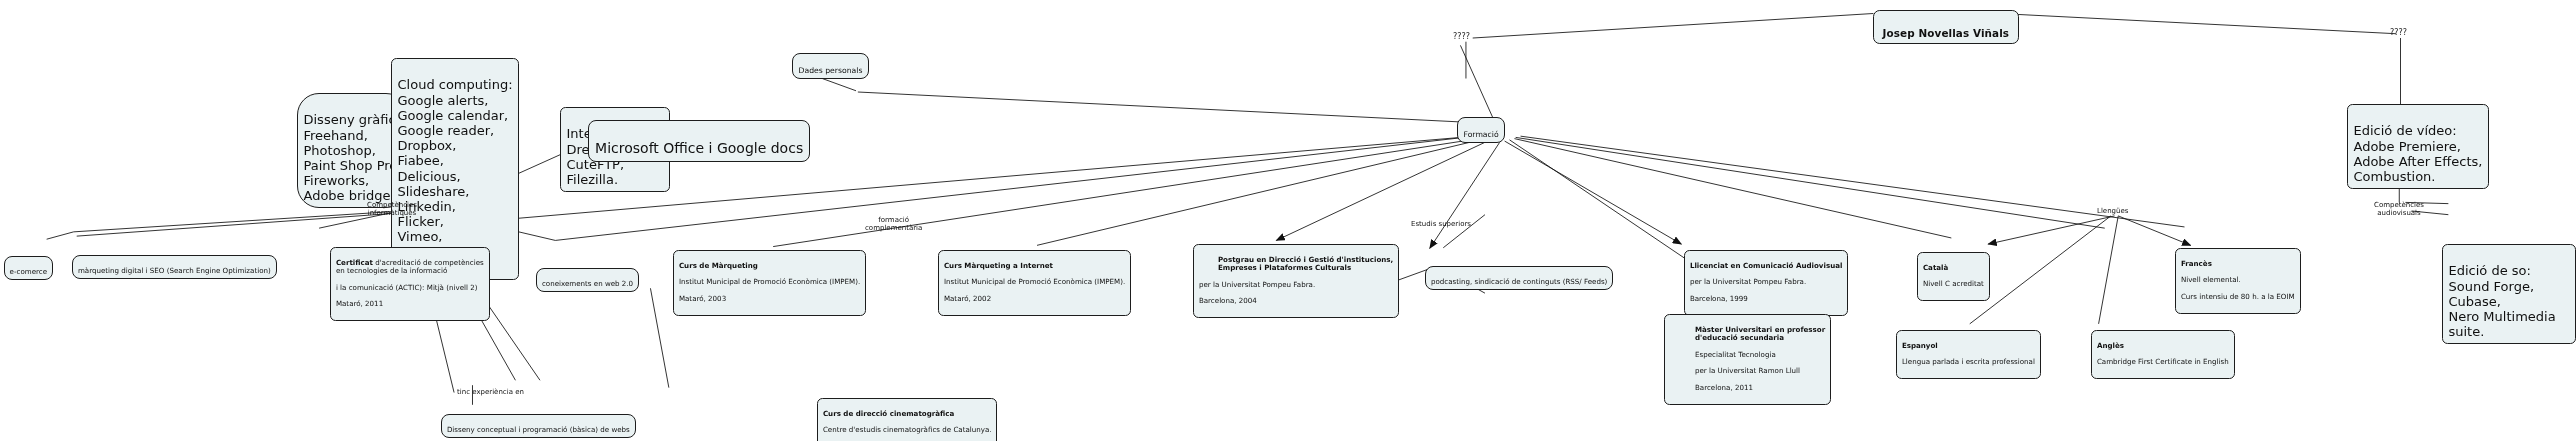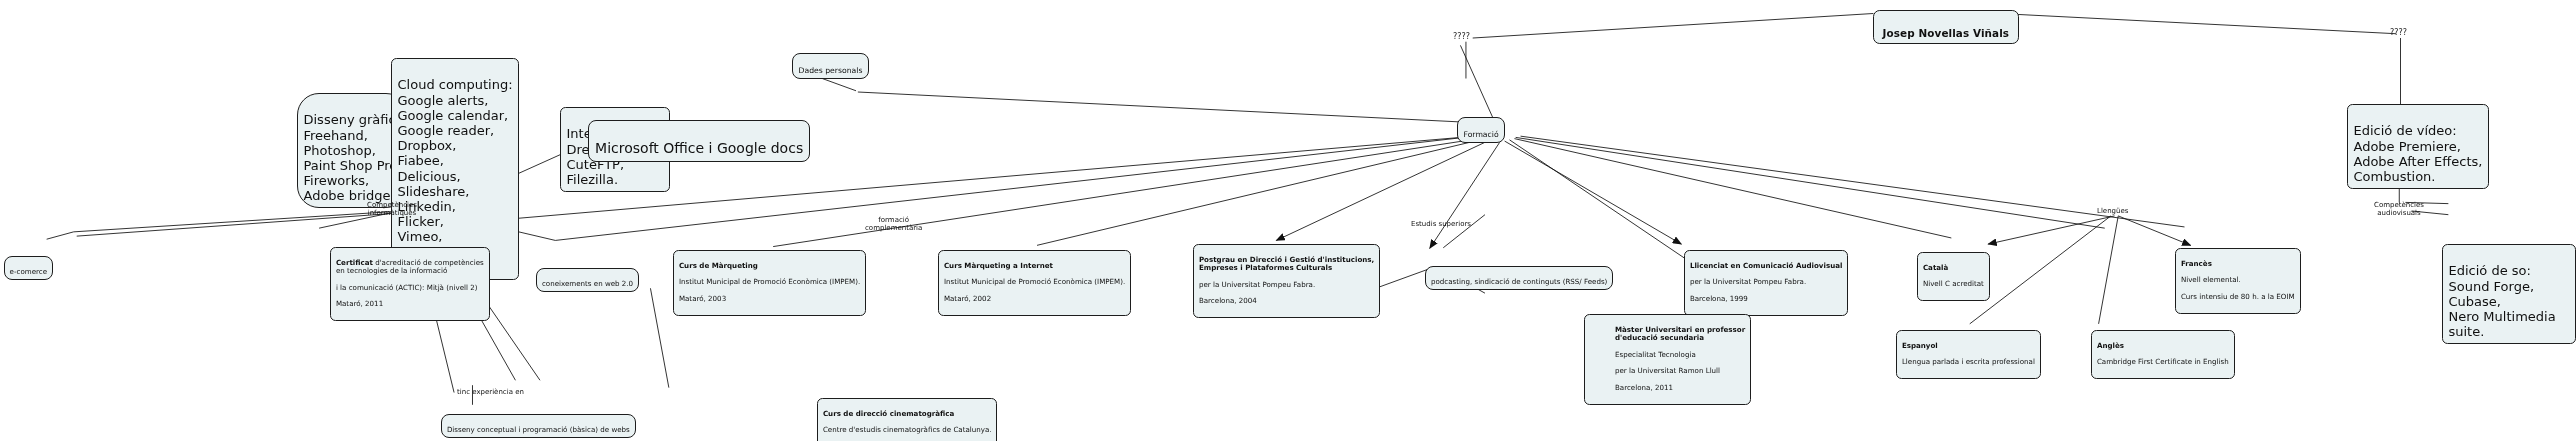--- a/index.html
+++ b/index.html
@@ -213,20 +213,23 @@
     <span>Edició de so:
 Sound Forge,
 Cubase,
 Nero Multimedia suite.</span>
   </div>
 
   <div class="node n-tiny pill" style="left:3.7px;top:256px;">
     <span>e-comerce</span>
   </div>
 
+  <div class="node n-tiny pill" style="left:72px;top:255px;">
+    <span>màrqueting digital i SEO (Search Engine Optimization)</span>
+  </div>
 
   <div class="node n-tiny pill" style="left:536px;top:268px;">
     <span>coneixements en web 2.0</span>
   </div>
 
   <div class="node n-tiny pill" style="left:1425px;top:266px;">
     <span>podcasting, sindicació de continguts (RSS/ Feeds)</span>
   </div>
 
   <div class="node n-tiny pill" style="left:441px;top:414px;">
@@ -246,33 +249,33 @@
     <span class="bd" style="display: block; white-space: pre-line;">Mataró, 2003</span>
   </div>
 
   <div class="node n-tiny" style="left:938px;top:250px;">
     <span class="hd" style="display: block; white-space: pre-line;">Curs Màrqueting a Internet</span>
     <span class="bd" style="display: block; white-space: pre-line;">Institut Municipal de Promoció Econòmica (IMPEM).</span>
     <span class="bd" style="display: block; white-space: pre-line;">Mataró, 2002</span>
   </div>
 
   <div class="node n-tiny" style="left:1193px;top:244px;">
-    <span class="hd" style="display: block; white-space: pre-line;">Postgrau en Direcció i Gestió d'institucions,
+    <span class="hd" style="display: block; white-space: pre-line; margin-left: 19px;">Postgrau en Direcció i Gestió d'institucions,
 Empreses i Plataformes Culturals</span>
     <span class="bd" style="display: block; white-space: pre-line;">per la Universitat Pompeu Fabra.</span>
     <span class="bd" style="display: block; white-space: pre-line;">Barcelona, 2004</span>
   </div>
 
   <div class="node n-tiny" style="left:1684px;top:250px;">
     <span class="hd" style="display: block; white-space: pre-line;">Llicenciat en Comunicació Audiovisual</span>
     <span class="bd" style="display: block; white-space: pre-line;">per la Universitat Pompeu Fabra.</span>
     <span class="bd" style="display: block; white-space: pre-line;">Barcelona, 1999</span>
   </div>
 
-  <div class="node n-tiny" style="left:1584px;top:314px;padding-left:30px;">
+  <div class="node n-tiny" style="left:1664px;top:314px;padding-left:30px;">
     <span class="hd" style="display: block; white-space: pre-line;">Màster Universitari en professor
 d'educació secundaria</span>
     <span class="bd" style="display: block; white-space: pre-line;">Especialitat Tecnologia</span>
     <span class="bd" style="display: block; white-space: pre-line;">per la Universitat Ramon Llull</span>
     <span class="bd" style="display: block; white-space: pre-line;">Barcelona, 2011</span>
   </div>
 
   <div class="node n-tiny" style="left:817px;top:398px;">
     <span class="hd" style="display: block; white-space: pre-line;">Curs de direcció cinematogràfica</span>
     <span class="bd" style="display: block; white-space: pre-line;">Centre d'estudis cinematogràfics de Catalunya.</span>

